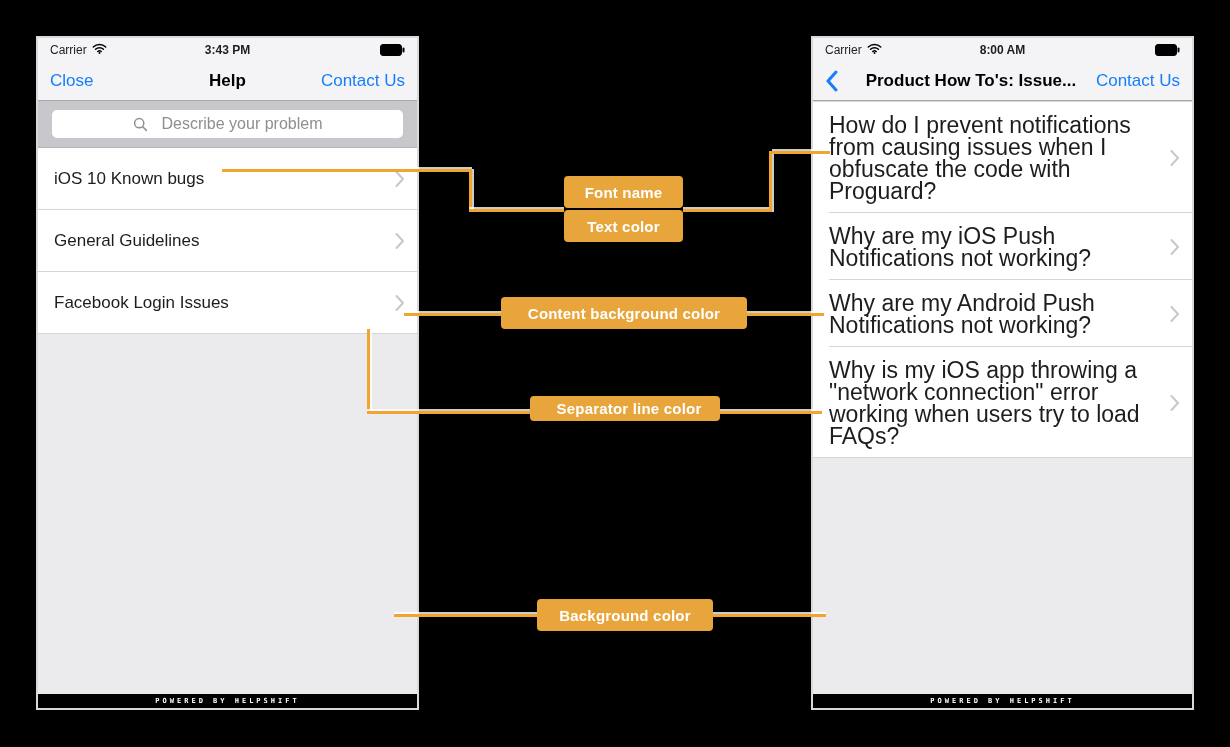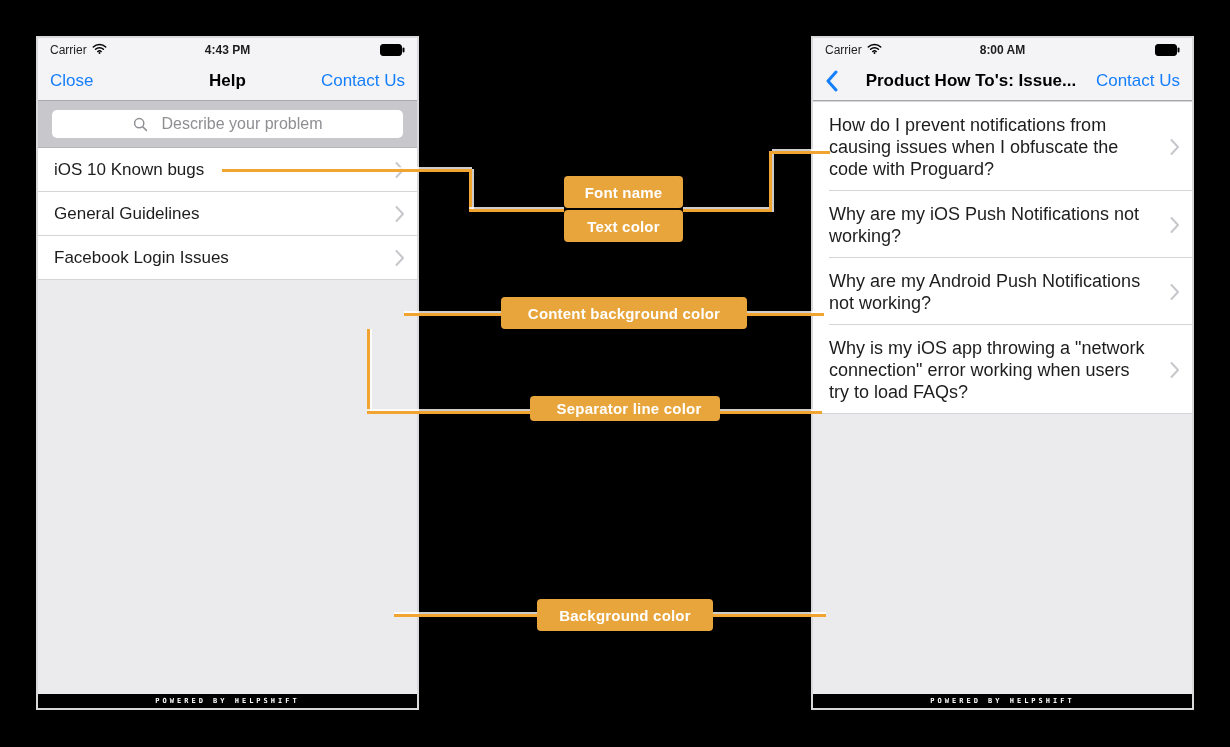--- a/index.html
+++ b/index.html
@@ -62,32 +62,32 @@
     display:flex; align-items:center; padding:0 14px;
   }
   .search-field {
     flex:1; height:28px; background:var(--search_field_bg,#FFF);
     border-radius:5px; display:flex; align-items:center; justify-content:center;
     gap:14px; color:var(--placeholder,#8E8E93); font-size:16px;
   }
 
   .menu-list { background:var(--row_bg,#FFF); }
   .menu-row {
-    height:44px; display:flex; align-items:center;
+    height:62px; display:flex; align-items:center;
     padding:0 36px 0 16px; position:relative;
     border-bottom:1px solid var(--separator,#D5D5D7);
     font-size:17px; color:var(--text_primary,#1D1D1F);
     background:var(--row_bg,#FFF); cursor:pointer;
   }
   .row-chevron { position:absolute; right:12px; top:50%; transform:translateY(-50%); display:flex; }
 
   .faq-list { background:var(--row_bg,#FFF); border-top:1px solid var(--separator,#D5D5D7); }
   .faq-item {
     position:relative; padding:12px 44px 11px 16px;
-    font-size:18px; line-height:22px; color:var(--text_primary,#1D1D1F);
+    font-size:23px; line-height:22px; color:var(--text_primary,#1D1D1F);
     background:var(--row_bg,#FFF); cursor:pointer;
   }
   .faq-item::after {
     content:""; position:absolute; left:16px; right:0; bottom:0;
     height:1px; background:var(--separator,#D5D5D7);
   }
   .faq-item:last-child::after { left:0; }
 
   .footer-bar {
     margin-top:auto; flex:0 0 14px; height:14px;
@@ -147,21 +147,21 @@
       <span>Carrier</span>
       <span>
         <svg width="15" height="11" viewBox="0 0 16 12">
           <path d="M1.2 4.4 A9.6 9.6 0 0 1 14.8 4.4" stroke="#000" stroke-width="1.6" fill="none" stroke-linecap="round"></path>
           <path d="M3.7 6.9 A6 6 0 0 1 12.3 6.9" stroke="#000" stroke-width="1.6" fill="none" stroke-linecap="round"></path>
           <path d="M6.1 9.2 A2.9 2.9 0 0 1 9.9 9.2" stroke="#000" stroke-width="1.6" fill="none" stroke-linecap="round"></path>
           <circle cx="8" cy="10.9" r="1.1" fill="#000"></circle>
         </svg>
       </span>
     </span>
-    <span class="status-time">4:43 PM</span>
+    <span class="status-time">3:43 PM</span>
     <span class="battery">
       <svg width="25" height="12" viewBox="0 0 25 12">
         <rect x="0.5" y="0.5" width="21" height="11" rx="2.5" fill="#000" stroke="#000"></rect>
         <rect x="22.5" y="3.5" width="2" height="5" rx="1" fill="#000"></rect>
       </svg>
     </span>
   </div>
 
   <div class="nav-bar">
     <span class="nav-btn">Close</span>

